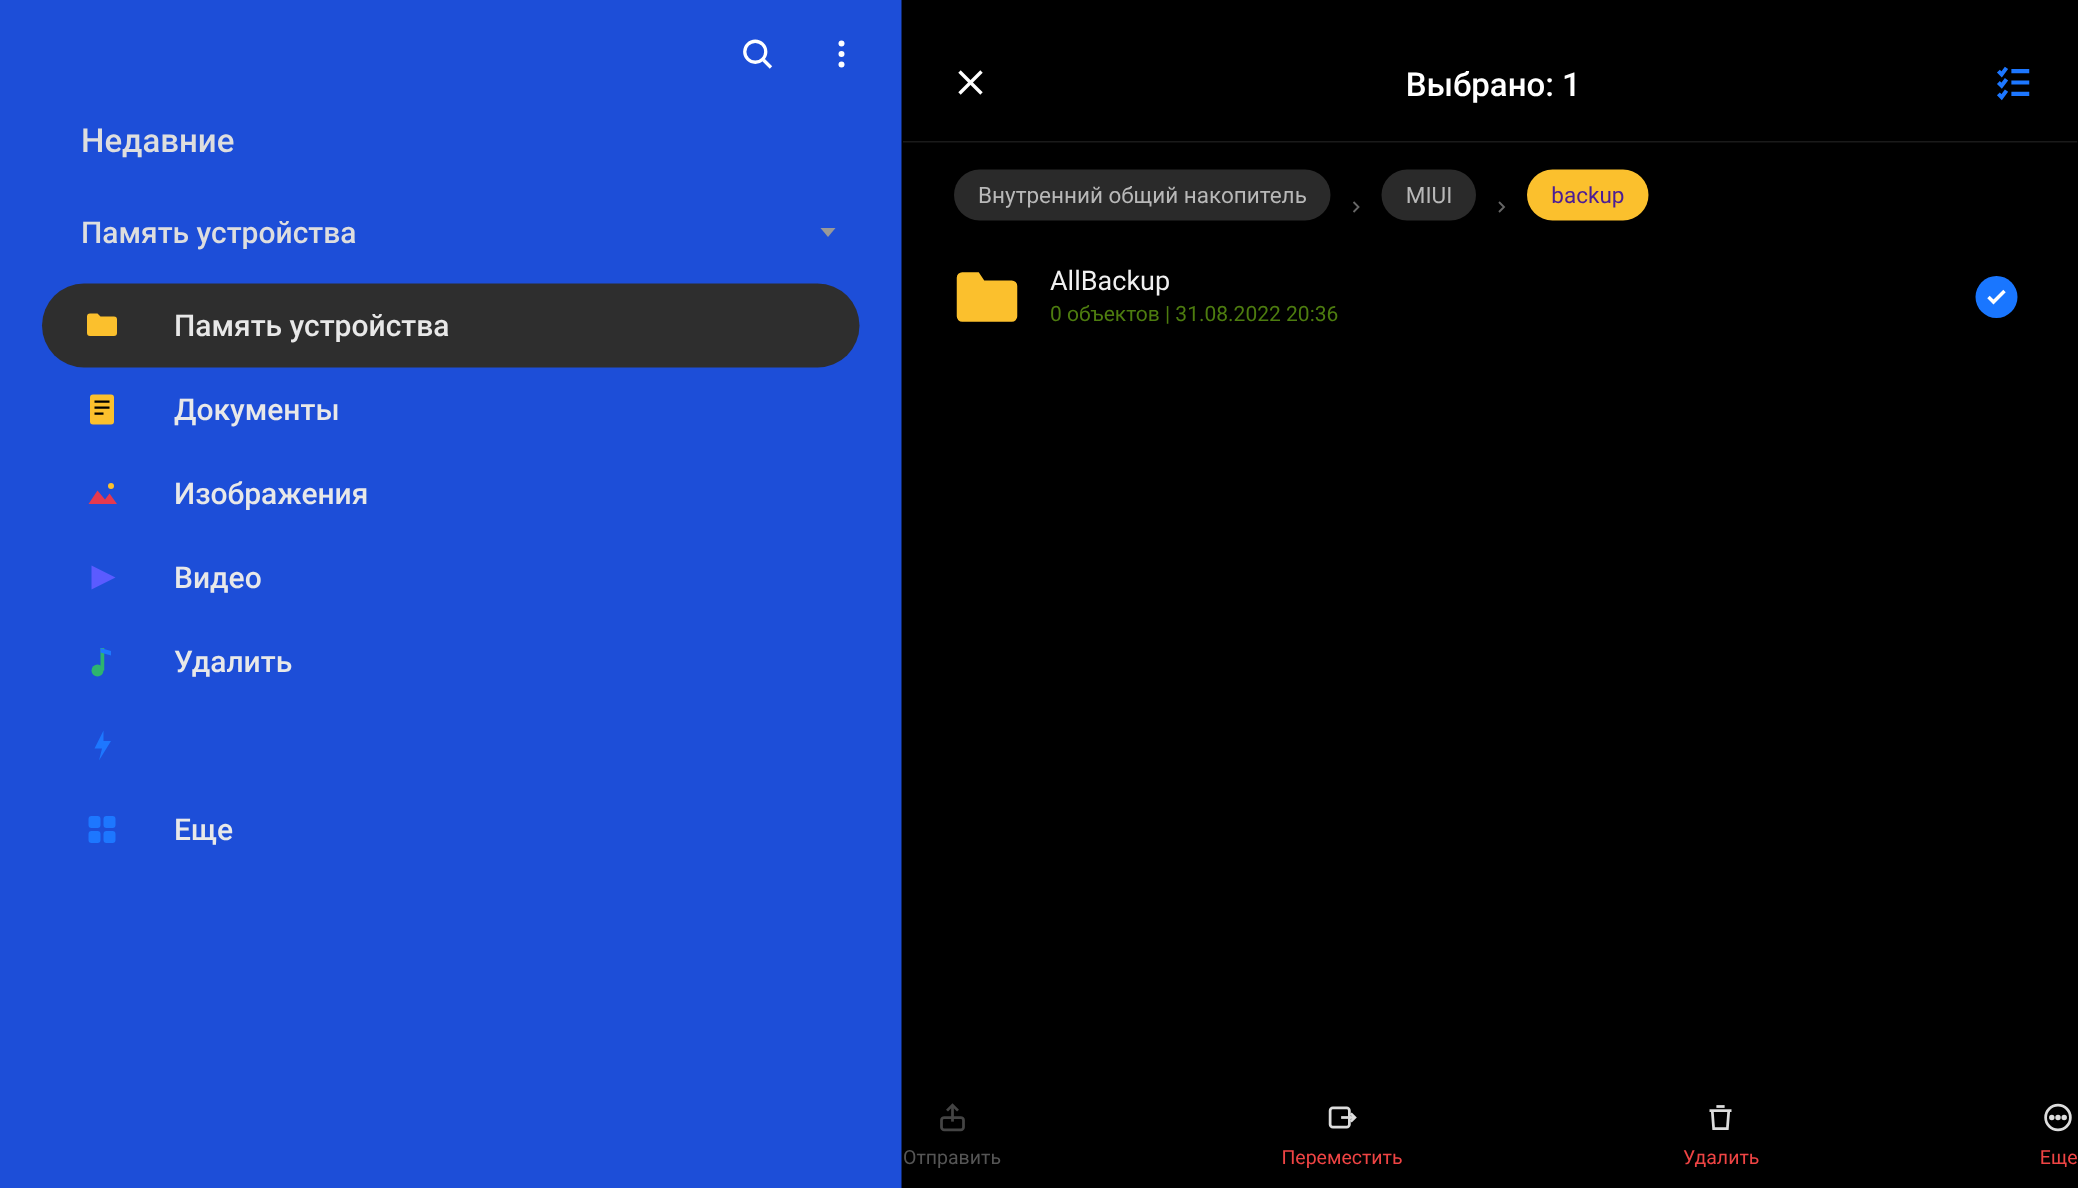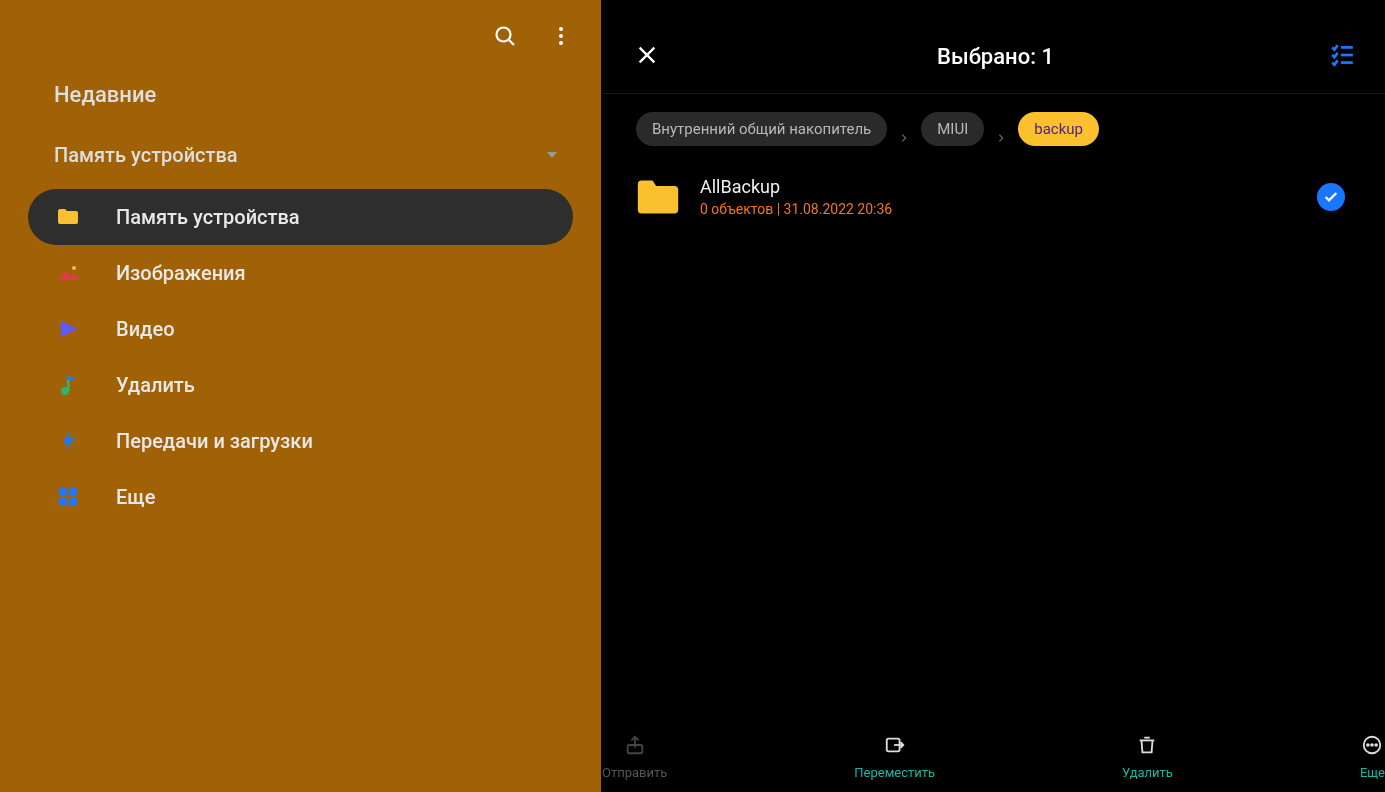--- a/index.html
+++ b/index.html
@@ -1,19 +1,19 @@
 <!DOCTYPE html>
 <html><head>
   <meta charset="utf-8">
   <style>
     * { margin: 0; padding: 0; box-sizing: border-box; font-family: -apple-system, BlinkMacSystemFont, 'Segoe UI', Roboto, sans-serif; }
     body { background: #000; color: #fff; width: 1385px; height: 792px; display: flex; overflow: hidden; }
     
     
-    .sidebar { width: 602px; height: 100%; background: #a16207; display: flex; flex-direction: column; border-right: 1px solid #000; }
+    .sidebar { width: 602px; height: 100%; background: #1d4ed8; display: flex; flex-direction: column; border-right: 1px solid #000; }
     .sidebar-top { display: flex; justify-content: flex-end; align-items: center; padding: 24px 28px 16px; gap: 32px; }
     .icon-btn { background: none; border: none; color: #fff; cursor: pointer; display: flex; align-items: center; justify-content: center; }
     .search-svg, .dots-svg { width: 24px; height: 24px; }
     
     .section-title { font-size: 22px; color: #dedede; padding: 18px 54px 20px; font-weight: 500; }
     
     .dropdown-row { display: flex; align-items: center; justify-content: space-between; padding: 16px 44px 16px 54px; cursor: pointer; }
     .dropdown-label { font-size: 20px; color: #dedede; font-weight: 500; }
     .dropdown-arrow { width: 0; height: 0; border-left: 5px solid transparent; border-right: 5px solid transparent; border-top: 6px solid #999; }
     
@@ -33,27 +33,27 @@
     .breadcrumb { display: flex; align-items: flex-end; gap: 12px; padding: 18px 34px 18px; }
     .crumb { background: #2a2a2a; color: #b8b8b8; padding: 8px 16px; border-radius: 18px; font-size: 15px; cursor: pointer; }
     .crumb.active { background: #fbc02d; color: #4c1d95; }
     .crumb-sep { color: #666; font-size: 14px; }
     
     .file-list { flex: 1; padding: 4px 40px 0 34px; }
     .file-row { display: flex; align-items: center; gap: 20px; padding: 8px 0; cursor: pointer; }
     .file-folder-ico { width: 44px; height: 38px; }
     .file-info { flex: 1; }
     .file-name { font-size: 18px; color: #f0f0f0; margin-bottom: 4px; }
-    .file-meta { font-size: 14px; color: #f97316; }
+    .file-meta { font-size: 14px; color: #4d7c0f; }
     .file-check { width: 28px; height: 28px; border-radius: 50%; background: #1976ff; display: flex; align-items: center; justify-content: center; }
     
     .bottom-bar { display: flex; justify-content: space-between; gap: 60px; padding: 18px 0 12px; }
     .bb-item { display: flex; flex-direction: column; align-items: center; gap: 8px; cursor: pointer; }
     .bb-ico { width: 24px; height: 24px; display: flex; align-items: center; justify-content: center; }
-    .bb-label { font-size: 13px; color: #14b8a6; }
+    .bb-label { font-size: 13px; color: #ef4444; }
     .bb-item.disabled .bb-label { color: #555; }
     .bb-item.disabled svg { opacity: 0.4; }
   </style>
 </head>
 <body>
 
 <aside class="sidebar">
   <div class="sidebar-top">
     <button class="icon-btn">
       <svg class="search-svg" viewBox="0 0 24 24" fill="none" stroke="#fff" stroke-width="2.2">
@@ -81,20 +81,31 @@
     <div class="nav-item active">
       <span class="nav-ico">
         <svg viewBox="0 0 24 24" width="24" height="24" fill="#fbc02d">
             <path d="M2 6a2 2 0 012-2h5l2 2h9a2 2 0 012 2v9a2 2 0 01-2 2H4a2 2 0 01-2-2V6z"></path>
           </svg>
       </span>
       <span class="nav-text">Память устройства</span>
     </div>
     <div class="nav-item">
       <span class="nav-ico">
+        <svg viewBox="0 0 24 24" width="24" height="24" fill="#fbc02d">
+            <rect x="4" y="2" width="16" height="20" rx="2"></rect>
+            <rect x="7" y="6" width="10" height="1.5" fill="#000"></rect>
+            <rect x="7" y="10" width="10" height="1.5" fill="#000"></rect>
+            <rect x="7" y="14" width="6" height="1.5" fill="#000"></rect>
+          </svg>
+      </span>
+      <span class="nav-text">Документы</span>
+    </div>
+    <div class="nav-item">
+      <span class="nav-ico">
         <svg viewBox="0 0 24 24" width="24" height="24">
             <path d="M3 19 L9 10 L14 16 L17 12 L22 19 Z" fill="#e53950"></path>
             <circle cx="18" cy="7" r="2" fill="#fbc02d"></circle>
           </svg>
       </span>
       <span class="nav-text">Изображения</span>
     </div>
     <div class="nav-item">
       <span class="nav-ico">
         <svg viewBox="0 0 24 24" width="24" height="24" fill="#5b5bff">
@@ -112,21 +123,20 @@
           </svg>
       </span>
       <span class="nav-text">Удалить</span>
     </div>
     <div class="nav-item">
       <span class="nav-ico">
         <svg viewBox="0 0 24 24" width="24" height="24" fill="#1d77ff">
             <path d="M13 2 L7 14 L12 14 L10 22 L18 9 L13 9 Z"></path>
           </svg>
       </span>
-      <span class="nav-text">Передачи и загрузки</span>
     </div>
     <div class="nav-item">
       <span class="nav-ico">
         <svg viewBox="0 0 24 24" width="24" height="24" fill="#1d77ff">
             <rect x="3" y="3" width="8" height="8" rx="2"></rect>
             <rect x="13" y="3" width="8" height="8" rx="2"></rect>
             <rect x="3" y="13" width="8" height="8" rx="2"></rect>
             <rect x="13" y="13" width="8" height="8" rx="2"></rect>
           </svg>
       </span>

